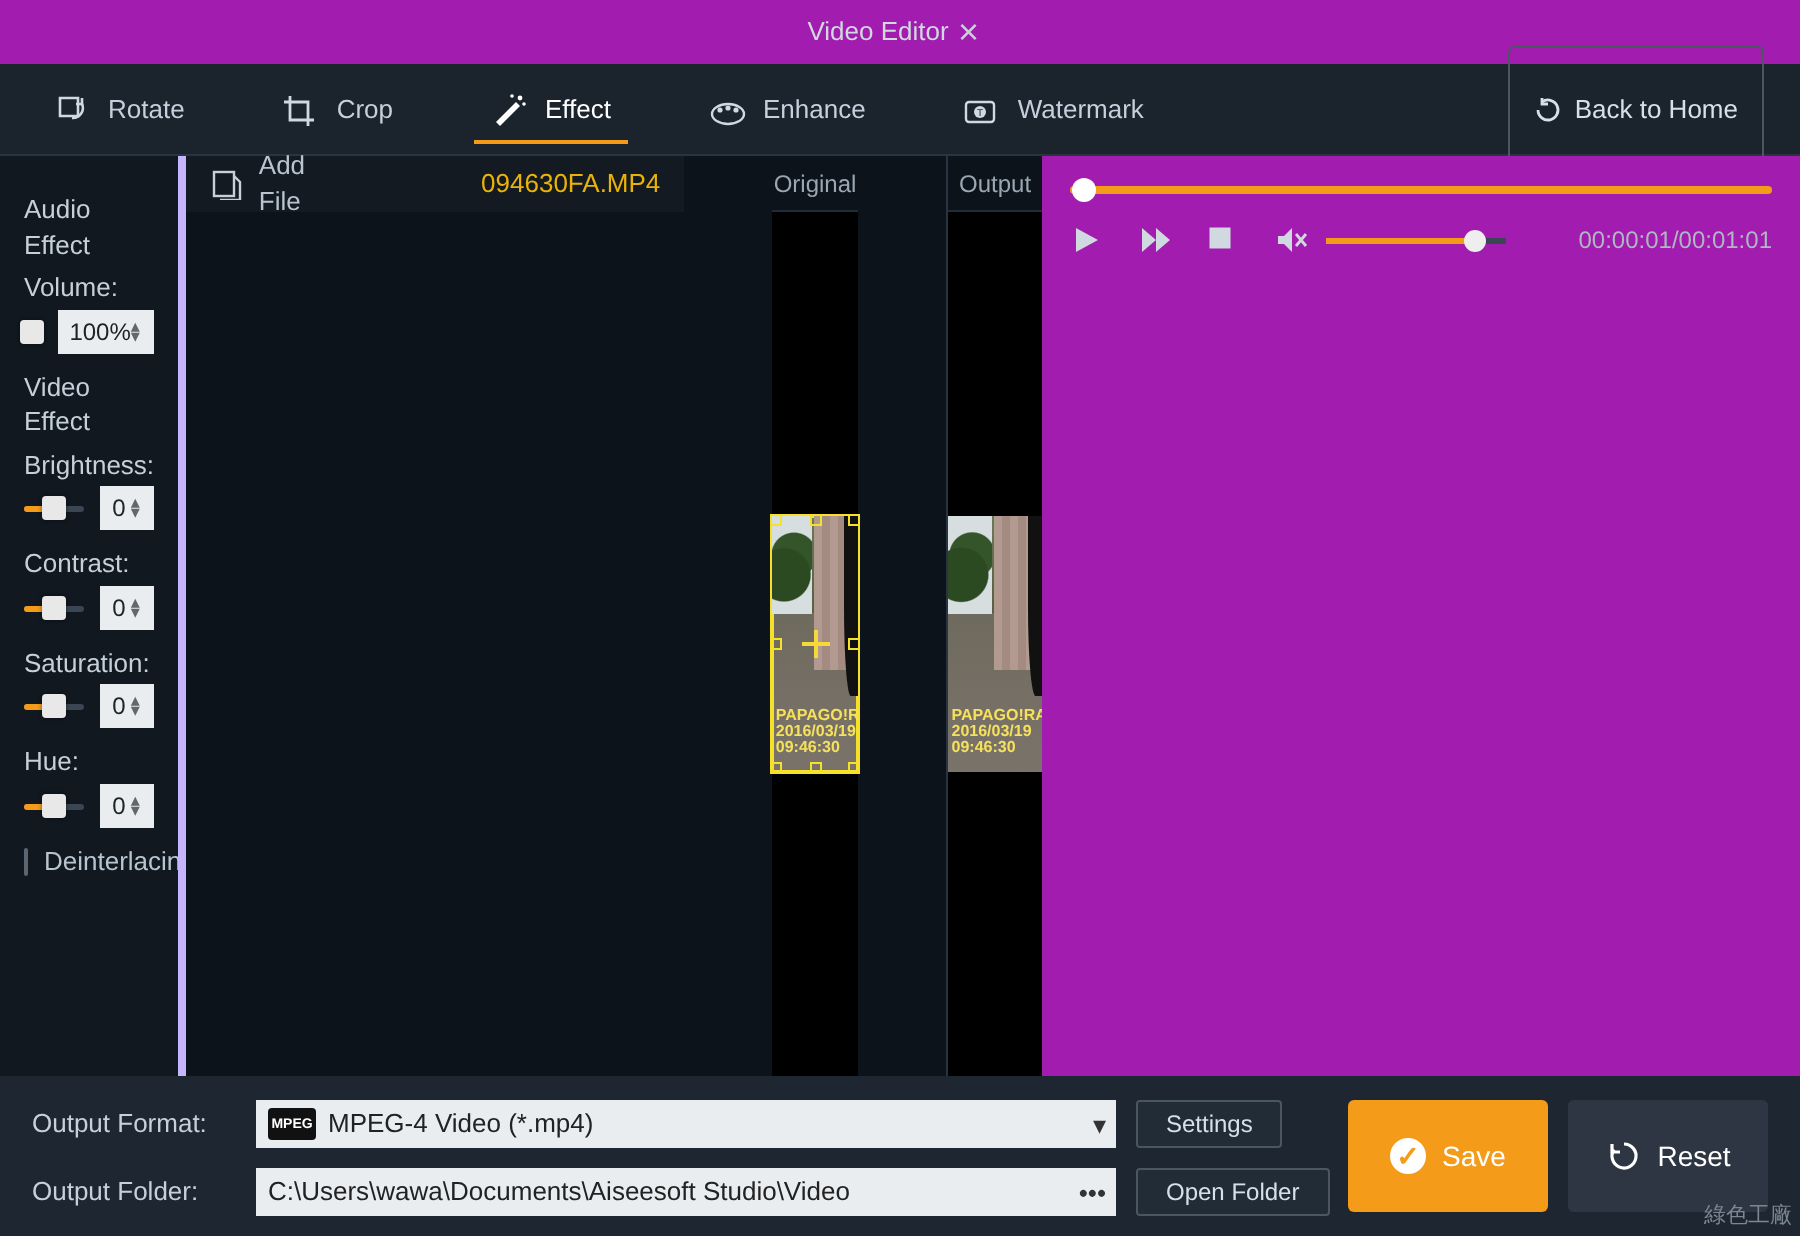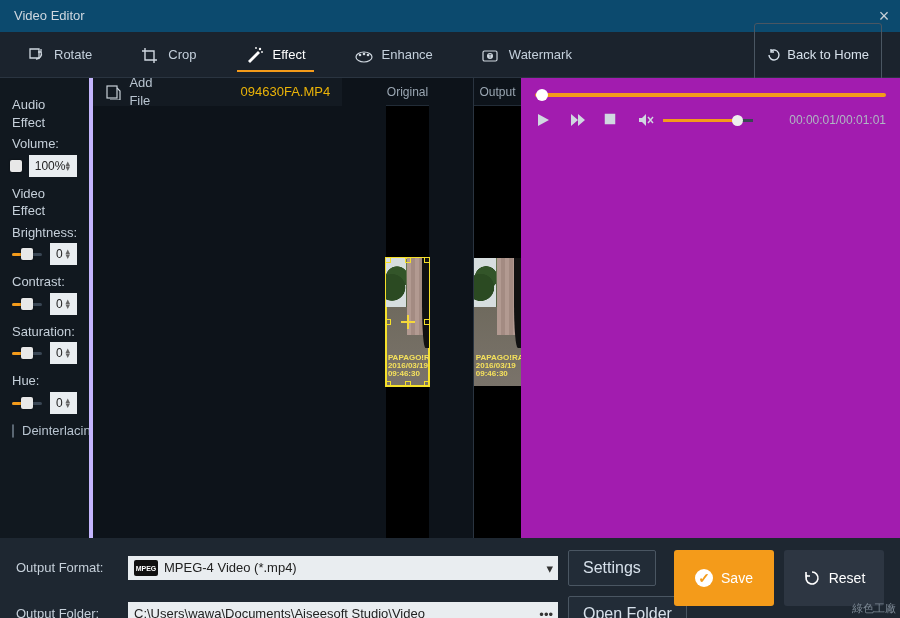--- a/index.html
+++ b/index.html
@@ -5,23 +5,23 @@
   * { box-sizing: border-box; margin: 0; padding: 0; }
   body {
     width: 900px; height: 618px;
     background: #11181f; color: #b8c4d0;
     font: 13px/1.35 "Segoe UI", Arial, sans-serif;
     overflow: hidden; position: relative;
   }
 
   
   .titlebar {
-    height: 32px; padding: 0 6px 0 14px;
-    display: flex; align-items: center; justify-content: space-between;
-    background: #0c4a6e;
+    height: 32px; padding: 0 16px 0 14px;
+    display: flex; align-items: center; justify-content: center;
+    background: #a21caf;
   }
   .titlebar .title { font-size: 13px; color: #d0d8e0; }
   .close-x { width: 20px; text-align: center; font-size: 18px; color: #c8d0d8; cursor: pointer; }
 
   
   .tabbar {
     height: 46px; display: flex; align-items: center;
     background: #1b232d; padding: 0 18px;
     border-bottom: 1px solid #2a3440;
   }
@@ -179,22 +179,22 @@
   .fmt-box .mpg {
     width:24px; height:16px; margin-right:6px;
     display:inline-flex; align-items:center; justify-content:center;
     font: 700 7px/1 Arial; color:#fff; background:#111; border-radius:2px;
   }
   .fmt-box .chev,
   .fmt-box .dots {
     position:absolute; right:5px; top:4px; color:#333;
   }
   .mini-btn {
-    height:36px; padding:0 14px; border:1px solid #4a5662; border-radius:2px;
-    color:#d6e0ea; cursor:pointer; background:#222c37; font-size:16px;
+    height:24px; padding:0 14px; border:1px solid #4a5662; border-radius:2px;
+    color:#d6e0ea; cursor:pointer; background:#222c37; font-size:12px;
     display:flex; align-items:center;
   }
   .main-actions { margin-left:auto; display:flex; gap:10px; }
   .big-btn {
     width:100px; height:56px; border-radius:3px;
     display:flex; align-items:center; justify-content:center; gap:8px;
     color:#fff; cursor:pointer; font-size:14px;
   }
   .save { background:#f49b1a; }
   .reset { background:#2d3642; }

